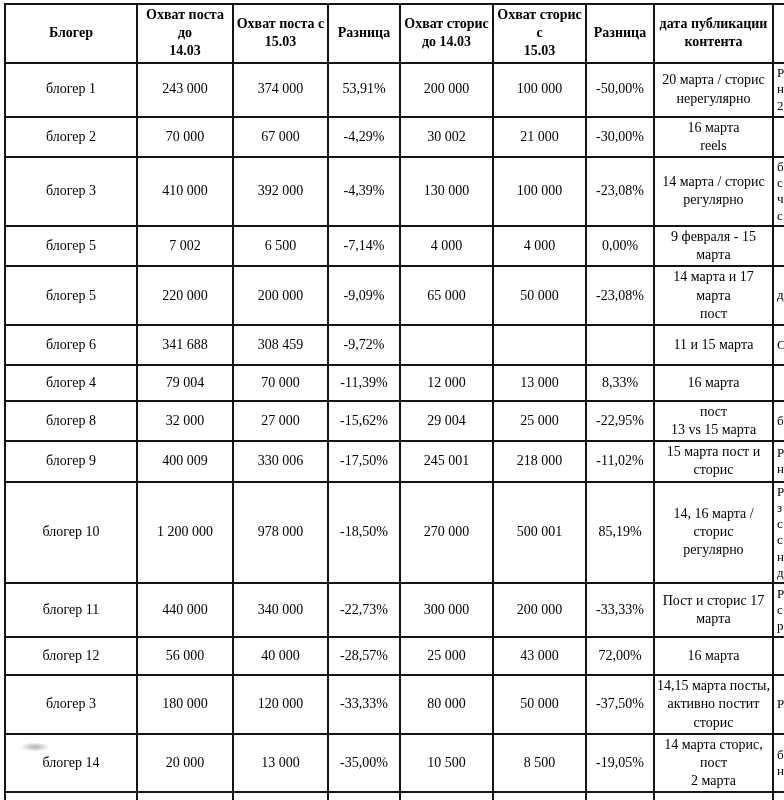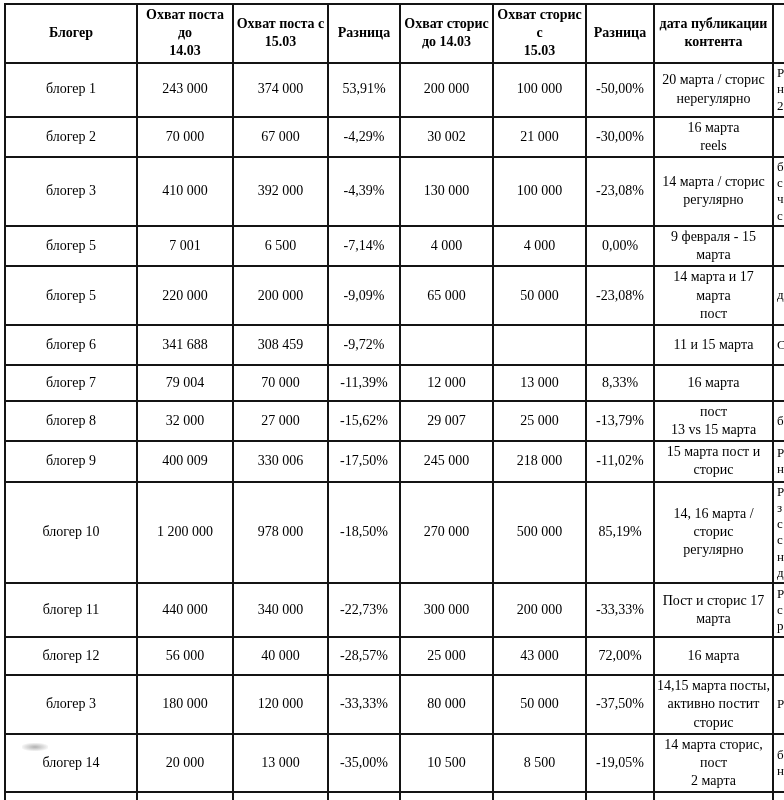--- a/index.html
+++ b/index.html
@@ -128,21 +128,21 @@
         <td>-23,08%</td>
         <td>14 марта / сторис
 регулярно</td>
         <td class="clip-cell">б
 с
 ч
 с</td>
       </tr>
       <tr style="height: 38px;">
         <td class="blogger-cell">блогер 5</td>
-        <td>7 001</td>
+        <td>7 002</td>
         <td>6 500</td>
         <td>-7,14%</td>
         <td>4 000</td>
         <td>4 000</td>
         <td>0,00%</td>
         <td>9 февраля - 15 марта</td>
         <td class="clip-cell"></td>
       </tr>
       <tr style="height: 41px;">
         <td class="blogger-cell">блогер 5</td>
@@ -161,62 +161,62 @@
         <td>341 688</td>
         <td>308 459</td>
         <td>-9,72%</td>
         <td></td>
         <td></td>
         <td></td>
         <td>11 и 15 марта</td>
         <td class="clip-cell">С</td>
       </tr>
       <tr style="height: 36px;">
-        <td class="blogger-cell">блогер 7</td>
+        <td class="blogger-cell">блогер 4</td>
         <td>79 004</td>
         <td>70 000</td>
         <td>-11,39%</td>
         <td>12 000</td>
         <td>13 000</td>
         <td>8,33%</td>
         <td>16 марта</td>
         <td class="clip-cell"></td>
       </tr>
       <tr style="height: 40px;">
         <td class="blogger-cell">блогер 8</td>
         <td>32 000</td>
         <td>27 000</td>
         <td>-15,62%</td>
-        <td>29 007</td>
+        <td>29 004</td>
         <td>25 000</td>
-        <td>-13,79%</td>
+        <td>-22,95%</td>
         <td>пост
 13 vs 15 марта</td>
         <td class="clip-cell">б</td>
       </tr>
       <tr style="height: 40px;">
         <td class="blogger-cell">блогер 9</td>
         <td>400 009</td>
         <td>330 006</td>
         <td>-17,50%</td>
-        <td>245 000</td>
+        <td>245 001</td>
         <td>218 000</td>
         <td>-11,02%</td>
         <td>15 марта пост и
 сторис</td>
         <td class="clip-cell">Р
 н</td>
       </tr>
       <tr style="height: 86px;">
         <td class="blogger-cell">блогер 10</td>
         <td>1 200 000</td>
         <td>978 000</td>
         <td>-18,50%</td>
         <td>270 000</td>
-        <td>500 000</td>
+        <td>500 001</td>
         <td>85,19%</td>
         <td>14, 16 марта / сторис
 регулярно</td>
         <td class="clip-cell">Р
 з
 с
 с
 н
 д</td>
       </tr>

